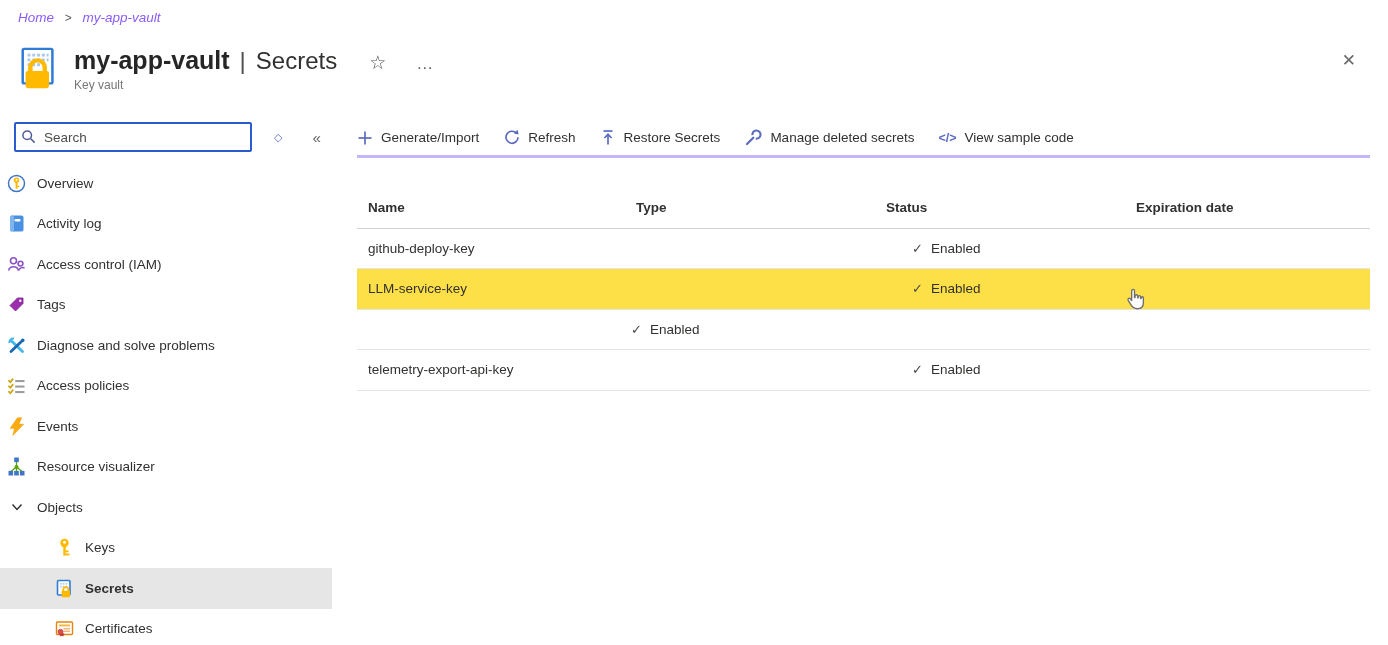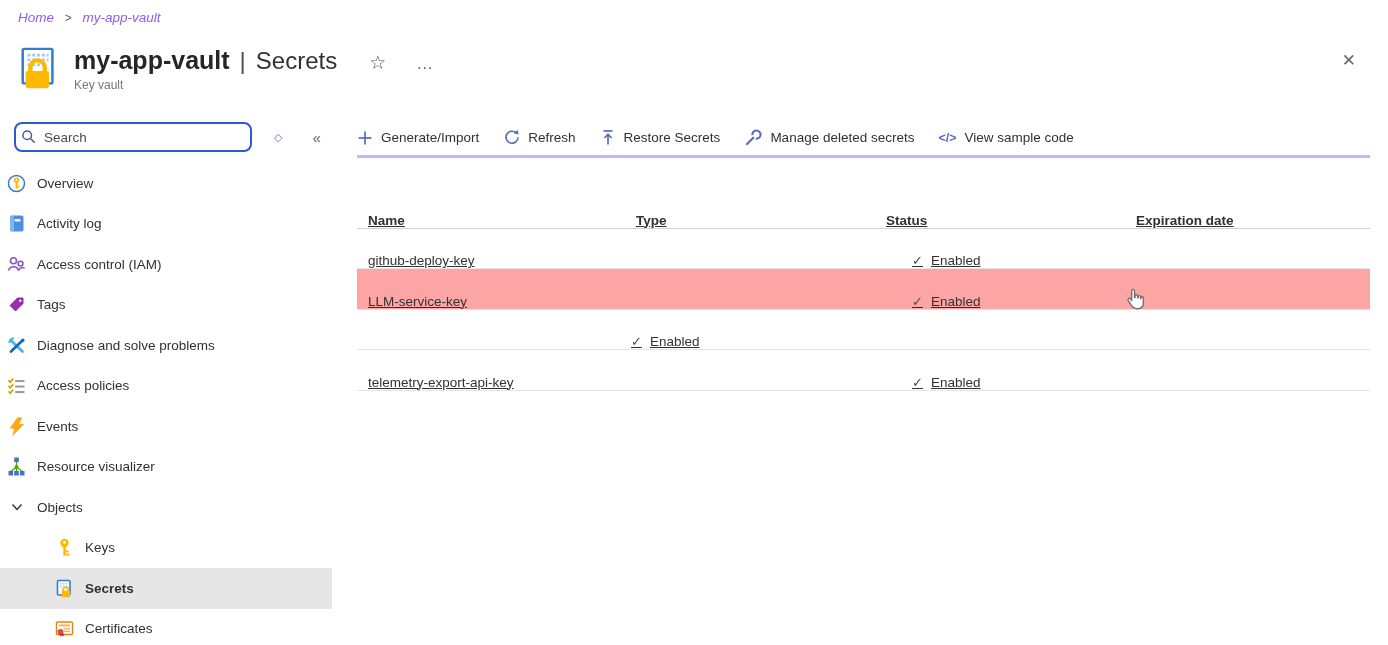--- a/index.html
+++ b/index.html
@@ -21,21 +21,21 @@
   .title-blade { font-size:24px; color:#323130; }
   .title-star { font-size:19px; color:#4f4f4f; margin-left:32px; cursor:pointer; }
   .title-more { font-size:17px; color:#5f5f5f; margin-left:30px; letter-spacing:1px; cursor:pointer; }
   .subtitle { font-size:12px; color:#797775; margin-top:3px; }
   .close-x { position:absolute; top:50px; right:32px; font-size:17px; color:#6b6b6b; cursor:pointer; }
 
   
   .sidebar { position:absolute; top:120px; left:0; width:332px; }
   .search-row { display:flex; align-items:center; height:34px; padding-left:14px; }
   .search-wrap { position:relative; width:238px; }
-  .search-wrap input { width:238px; height:30px; border:2px solid #2a5bd0; border-radius:8px;
+  .search-wrap input { width:238px; height:30px; border:2px solid #2a5bd0; border-radius:2px;
      padding:0 6px 0 28px; font-size:13.5px; font-family:"Liberation Sans",sans-serif; color:#000000; outline:none; }
   .search-wrap input::placeholder { color:#4f4e4c; }
   .search-mag { position:absolute; left:7px; top:7px; }
   .resize-glyph { color:#5c6bc0; font-size:11px; margin-left:22px; cursor:pointer; }
   .collapse-glyph { color:#605e5c; font-size:15px; margin-left:30px; cursor:pointer; }
 
   .nav-list { position:absolute; top:43px; left:0; width:332px; }
   .nav-item { height:40.5px; display:flex; align-items:center; padding-left:7px; font-size:13.5px;
     cursor:pointer; color:#323130; }
   .nav-item .ic { width:19px; height:19px; display:inline-flex; align-items:center; justify-content:center;
@@ -44,27 +44,27 @@
   .nav-item.selected { background:#e6e6e6; font-weight:bold; }
 
   
   .main { position:absolute; top:120px; left:357px; width:1013px; }
   .toolbar { display:flex; align-items:center; height:38px; border-bottom:3px solid #c4b5fd; }
   .tb-btn { display:flex; align-items:center; font-size:13.5px; color:#323130; cursor:pointer; margin-right:24px; white-space:nowrap; }
   .tb-btn .tbi { margin-right:8px; display:inline-flex; }
   .code-glyph { color:#5c6bc0; font-weight:bold; font-size:12.5px; margin-right:8px; }
 
   .table { margin-top:30px; }
-  .t-row { display:flex; align-items:flex-end; height:40.5px; border-bottom:1px solid #e5e5e5;text-decoration:underline; }
+  .t-row { display:flex; align-items:center; height:40.5px; border-bottom:1px solid #e5e5e5; }
   .t-head { font-weight:bold; border-bottom:1px solid #d4d2d0; }
   .t-head .c { cursor:default; }
   .c { padding-left:11px; font-size:13.5px; overflow:hidden; white-space:nowrap; }
   .c1 { width:268px; } .c2 { width:250px; } .c3 { width:250px; } .c4 { flex:1; }
   .data-row { cursor:pointer;gap:13px; }
-  .data-row.hovered { background:#fca5a5; }
+  .data-row.hovered { background:#fde047; }
   .chk { color:#494847; margin-right:8px; font-size:13px; }
 
   .cursor-overlay { position:absolute; top:286px; left:1122px; width:27px; height:27px; pointer-events:none; }
 </style>
 </head>
 <body>
 
 <div class="breadcrumb">
   <a>Home</a>
   <span class="crumb-sep">&gt;</span>

